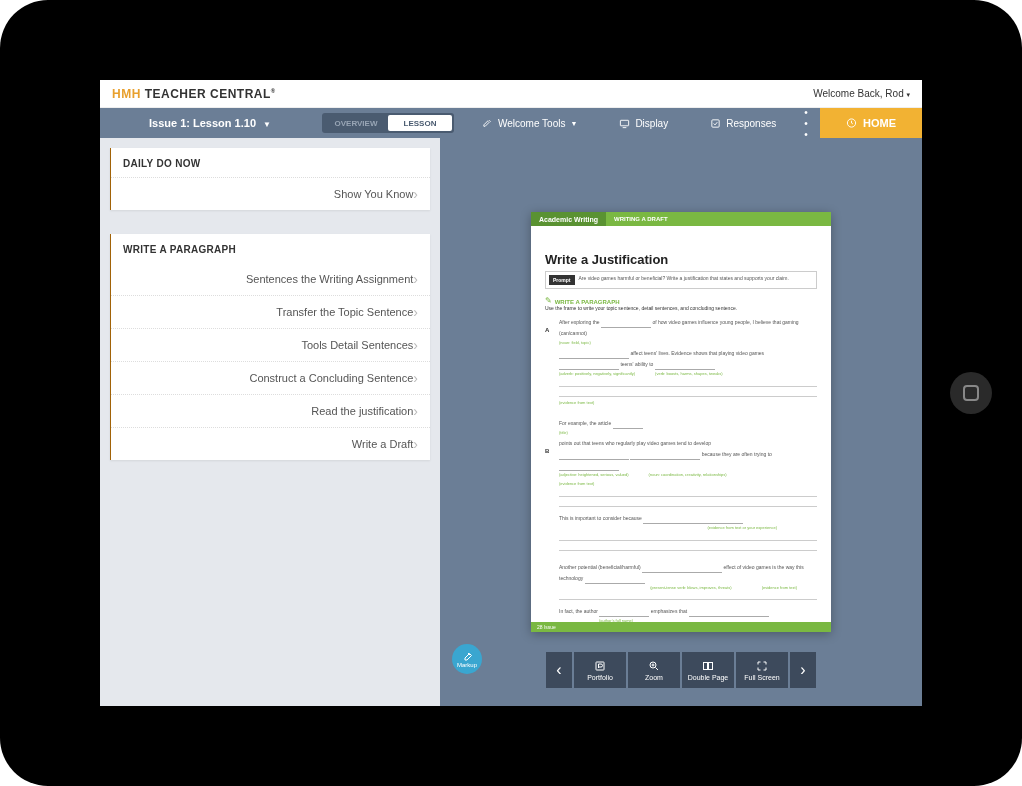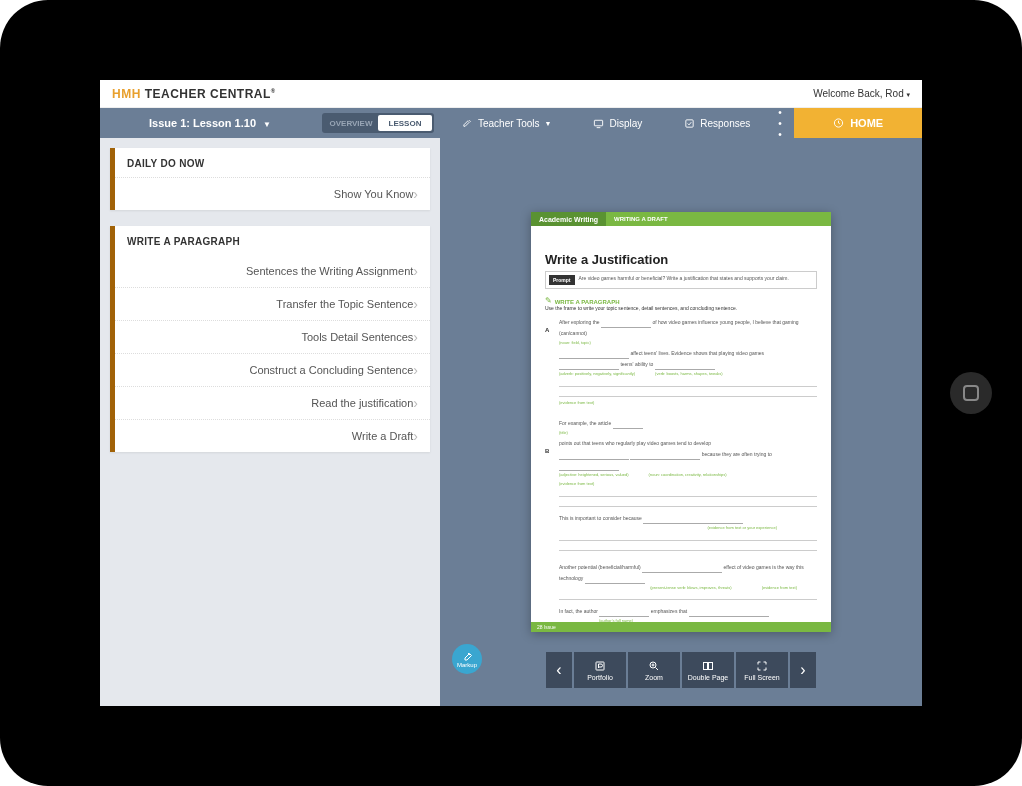--- a/index.html
+++ b/index.html
@@ -9,31 +9,31 @@
 .home-btn{position:absolute;right:30px;top:50%;transform:translateY(-50%);width:42px;height:42px;border-radius:50%;background:#2a2a2a;display:flex;align-items:center;justify-content:center}
 .home-btn-inner{width:16px;height:16px;border:2px solid #888;border-radius:4px}
 .topbar{height:28px;background:#fff;display:flex;align-items:center;justify-content:space-between;padding:0 12px;border-bottom:1px solid #eee}
 .brand{font-size:12px;font-weight:bold;color:#333;letter-spacing:.5px}
 .brand-hmh{color:#e8a02e;font-weight:bold}
 .welcome{font-size:10px;color:#333}
 .welcome-name{font-weight:normal}
 .navbar{height:30px;background:#6b7e96;display:flex;align-items:center}
 .nav-lesson{width:220px;text-align:center;color:#fff;font-size:11px;font-weight:bold}
 .nav-lesson-caret{font-size:8px;margin-left:4px}
-.nav-toggle{width:112px;height:20px;background:#4a5b70;border-radius:3px;display:flex;align-items:center;padding:2px;margin-left:2px}
+.nav-toggle{width:132px;height:20px;background:#4a5b70;border-radius:3px;display:flex;align-items:center;padding:2px;margin-left:2px}
 .nav-toggle-item{flex:1;height:16px;display:flex;align-items:center;justify-content:center;font-size:8px;font-weight:bold;border-radius:2px;cursor:pointer}
 .nav-toggle-overview{color:#98a5b5}
 .nav-toggle-lesson{background:#fff;color:#4a5b70}
 .nav-item{color:#fff;font-size:10px;padding:0 14px;display:flex;align-items:center;gap:5px;cursor:pointer}
 .nav-icon{width:11px;height:11px;display:inline-flex;align-items:center;justify-content:center}
 .nav-more{width:30px;text-align:center}
 .nav-home{flex:1;background:#f2b233;height:100%;display:flex;align-items:center;justify-content:center;color:#fff;font-size:11px;font-weight:bold;gap:6px;cursor:pointer}
 .content{display:flex;height:568px}
 .sidebar{width:340px;background:#e5e8ed;padding:10px}
-.panel{background:#fff;border-left:5px solid #a16207;margin-bottom:16px;box-shadow:0 1px 2px rgba(0,0,0,.08)}
+.panel{background:#fff;border-left:1px solid #a16207;margin-bottom:24px;box-shadow:0 1px 2px rgba(0,0,0,.08)}
 .panel-header{font-size:10px;font-weight:bold;color:#333;padding:10px 12px 8px;letter-spacing:.3px}
 .panel-item{display:flex;align-items:center;justify-content:flex-end;padding:8px 12px 8px 20px;font-size:11px;color:#555;cursor:pointer;border-top:1px dotted #ddd}
 .panel-item:first-of-type{border-top:none}
 .panel-sub .panel-item{border-top:1px dotted #ddd}
 .panel-sub .panel-item:first-child{border-top:none}
 .chevron{color:#bbb;font-size:14px}
 .main{flex:1;background:#6b7e96;position:relative;display:flex;align-items:center;justify-content:center}
 .markup-btn{position:absolute;left:12px;bottom:32px;width:30px;height:30px;border-radius:50%;background:#3aa6d0;display:flex;flex-direction:column;align-items:center;justify-content:center;color:#fff;font-size:6px;cursor:pointer}
 .doc{width:300px;height:420px;background:#fff;box-shadow:0 2px 10px rgba(0,0,0,.3);position:relative;overflow:hidden}
 .doc-greenbar{height:14px;background:#7ab842;display:flex;align-items:center}
@@ -87,21 +87,21 @@
         <div class="nav-toggle-item nav-toggle-overview">OVERVIEW</div>
         <div class="nav-toggle-item nav-toggle-lesson">LESSON</div>
       </div>
       <div style="width:14px"></div>
       <div class="nav-item">
         <span class="nav-icon">
           <svg width="11" height="11" viewBox="0 0 24 24" fill="none" stroke="#fff" stroke-width="2">
               <path d="M14 7l-1-1-9 9v3h3l9-9-1-1M16 5l3 3"></path>
             </svg>
         </span>
-        <span>Teacher Tools</span>
+        <span>Welcome Tools</span>
         <span style="font-size:7px">▼</span>
       </div>
       <div style="width:14px"></div>
       <div class="nav-item">
         <span class="nav-icon">
           <svg width="11" height="11" viewBox="0 0 24 24" fill="none" stroke="#fff" stroke-width="2">
               <rect x="3" y="5" width="18" height="12" rx="1"></rect>
               <path d="M8 21h8"></path>
             </svg>
         </span>

